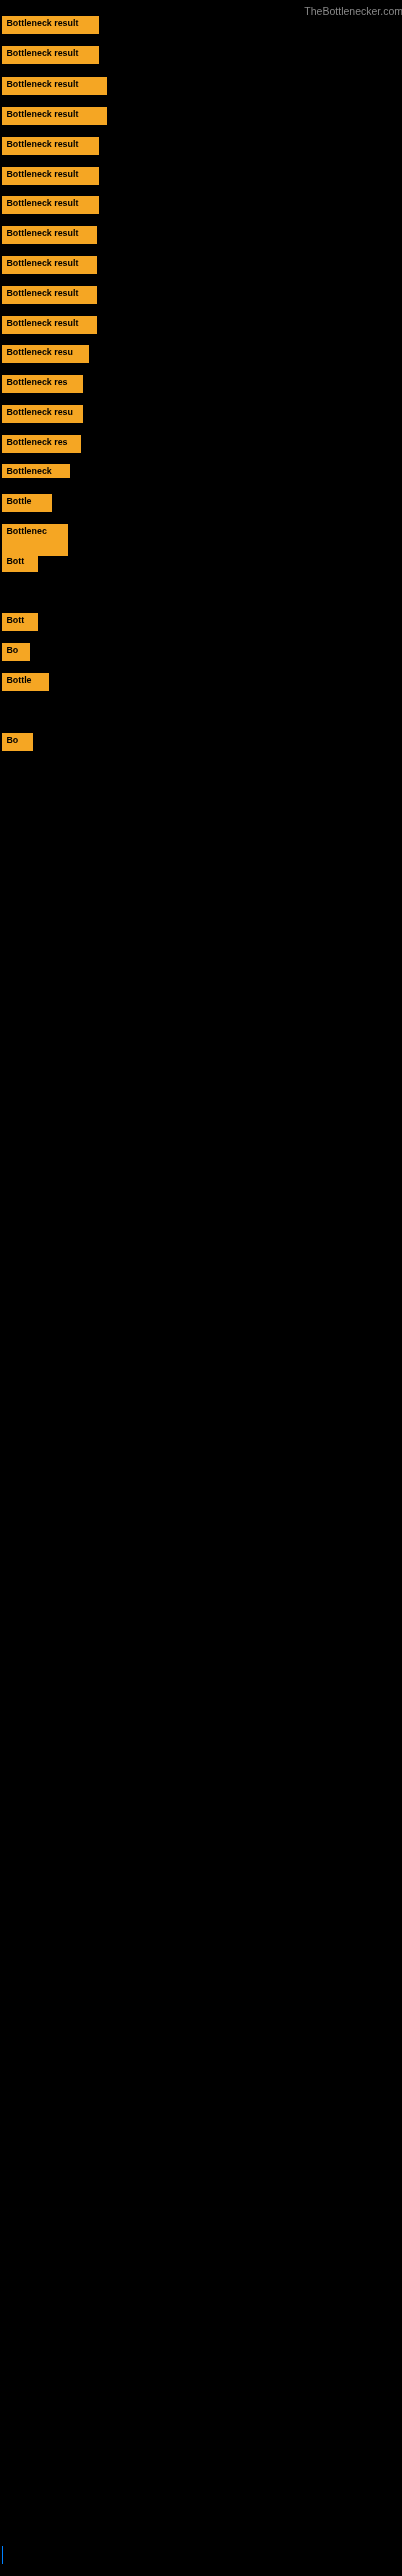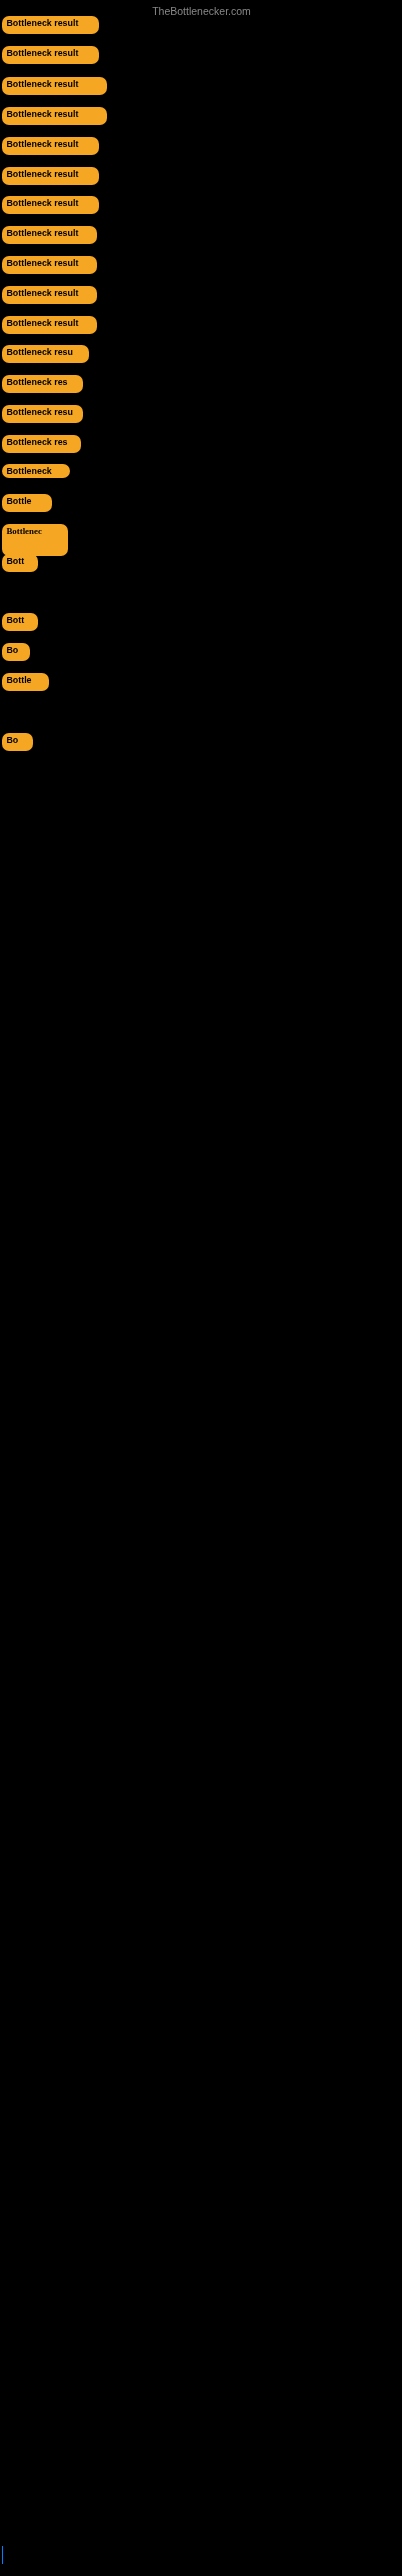--- a/index.html
+++ b/index.html
@@ -12,34 +12,33 @@
       min-height: 2576px;
       background-color: #000000;
       font-family: Arial, sans-serif;
       position: relative;
     }
     .site-title {
       position: absolute;
       top: 4.8px;
       left: 0;
       width: 100%;
-      text-align: center;
+      text-align: right;
       color: #888888;
       font-size: 10.5px;
     }
     .bottleneck-badge {
       position: absolute;
       background-color: #f5a623;
       color: #000000;
       font-size: 8.9px;
       font-weight: bold;
       padding: 2.4px 4.8px;
       white-space: nowrap;
       overflow: hidden;
-      border-radius: 7px;
     }
     .cursor-line {
       position: absolute;
       width: 1.6px;
       background-color: #0080ff;
       left: 1.6px;
     }
   </style>
 </head>
 <body>
@@ -58,21 +57,21 @@
 <div class="bottleneck-badge" style="top: 226px; left: 1.6px; width: 95px; height: 17.7px;">Bottleneck result</div>
 <div class="bottleneck-badge" style="top: 256px; left: 1.6px; width: 95px; height: 17.7px;">Bottleneck result</div>
 <div class="bottleneck-badge" style="top: 286px; left: 1.6px; width: 95px; height: 17.7px;">Bottleneck result</div>
 <div class="bottleneck-badge" style="top: 316px; left: 1.6px; width: 95px; height: 17.7px;">Bottleneck result</div>
 <div class="bottleneck-badge" style="top: 345px; left: 1.6px; width: 87px; height: 17.7px;">Bottleneck resu</div>
 <div class="bottleneck-badge" style="top: 375px; left: 1.6px; width: 81px; height: 17.7px;">Bottleneck res</div>
 <div class="bottleneck-badge" style="top: 405px; left: 1.6px; width: 81px; height: 17.7px;">Bottleneck resu</div>
 <div class="bottleneck-badge" style="top: 435px; left: 1.6px; width: 79px; height: 17.7px;">Bottleneck res</div>
 <div class="bottleneck-badge" style="top: 464px; left: 1.6px; width: 68px; height: 14px;">Bottleneck</div>
 <div class="bottleneck-badge" style="top: 494px; left: 1.6px; width: 50px; height: 17.7px;">Bottle</div>
-<div class="bottleneck-badge" style="top: 524px; left: 1.6px; width: 66px; height: 32px; font-family: Liberation Serif, serif;">Bottlenec</div>
+<div class="bottleneck-badge" style="top: 524px; left: 1.6px; width: 66px; height: 32px;">Bottlenec</div>
 <div class="bottleneck-badge" style="top: 554px; left: 1.6px; width: 36px; height: 17.7px;">Bott</div>
 <div class="bottleneck-badge" style="top: 613px; left: 1.6px; width: 36px; height: 17.7px;">Bott</div>
 <div class="bottleneck-badge" style="top: 643px; left: 1.6px; width: 28px; height: 17.7px;">Bo</div>
 <div class="bottleneck-badge" style="top: 673px; left: 1.6px; width: 47px; height: 17.7px;">Bottle</div>
 <div class="bottleneck-badge" style="top: 733px; left: 1.6px; width: 31px; height: 17.7px;">Bo</div>
 <div class="cursor-line" style="top: 2546px; height: 17.7px;"></div>
 <div class="cursor-line" style="top: 2546px; height: 17.7px;"></div>
 
 
 </body></html>

